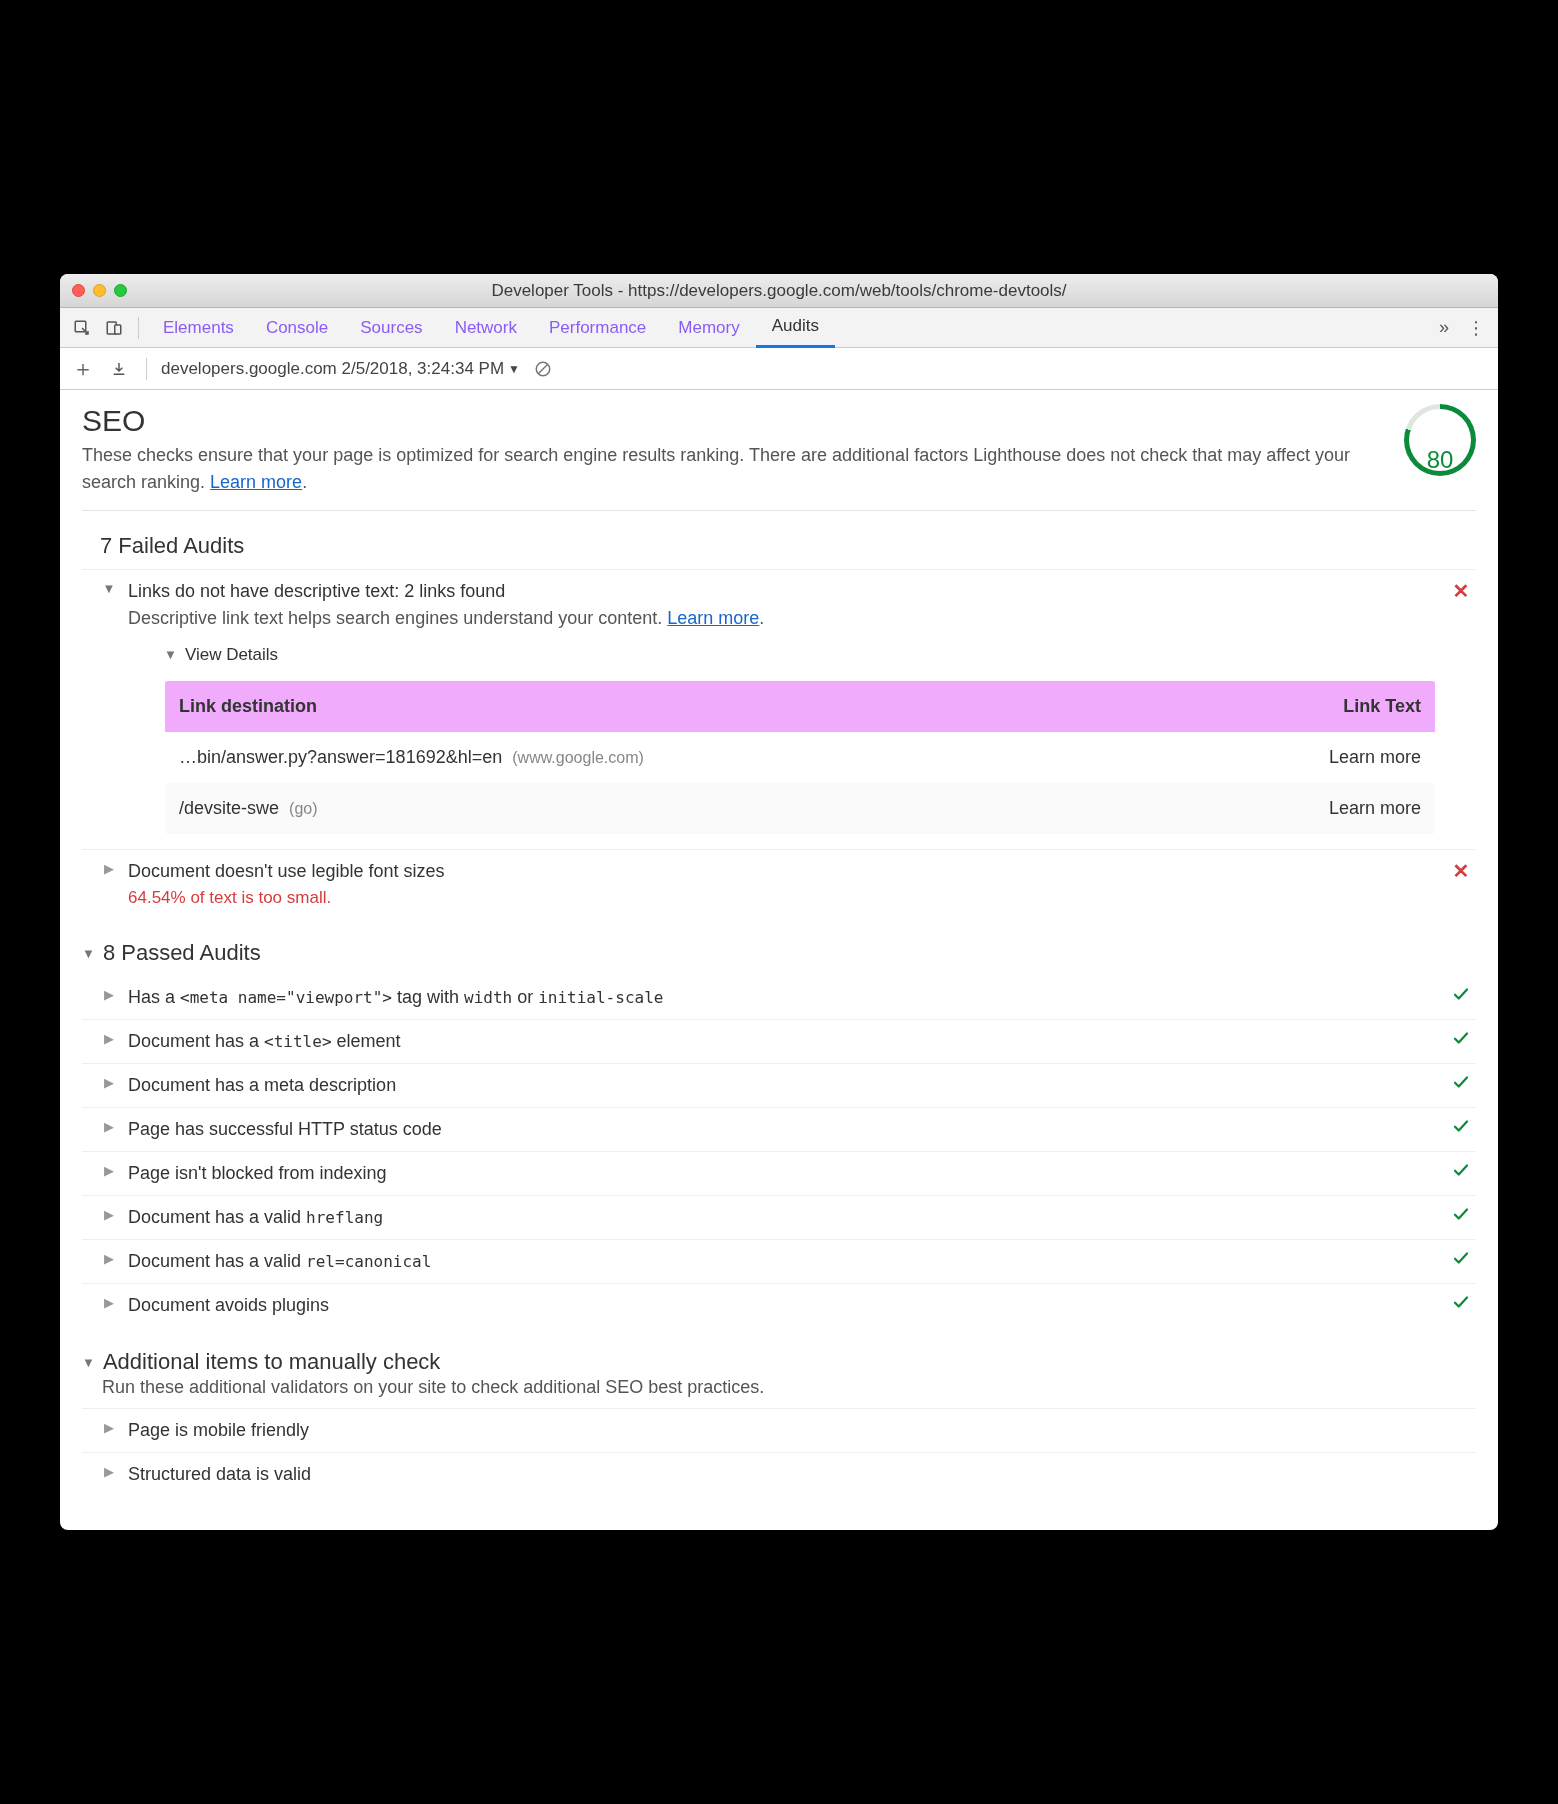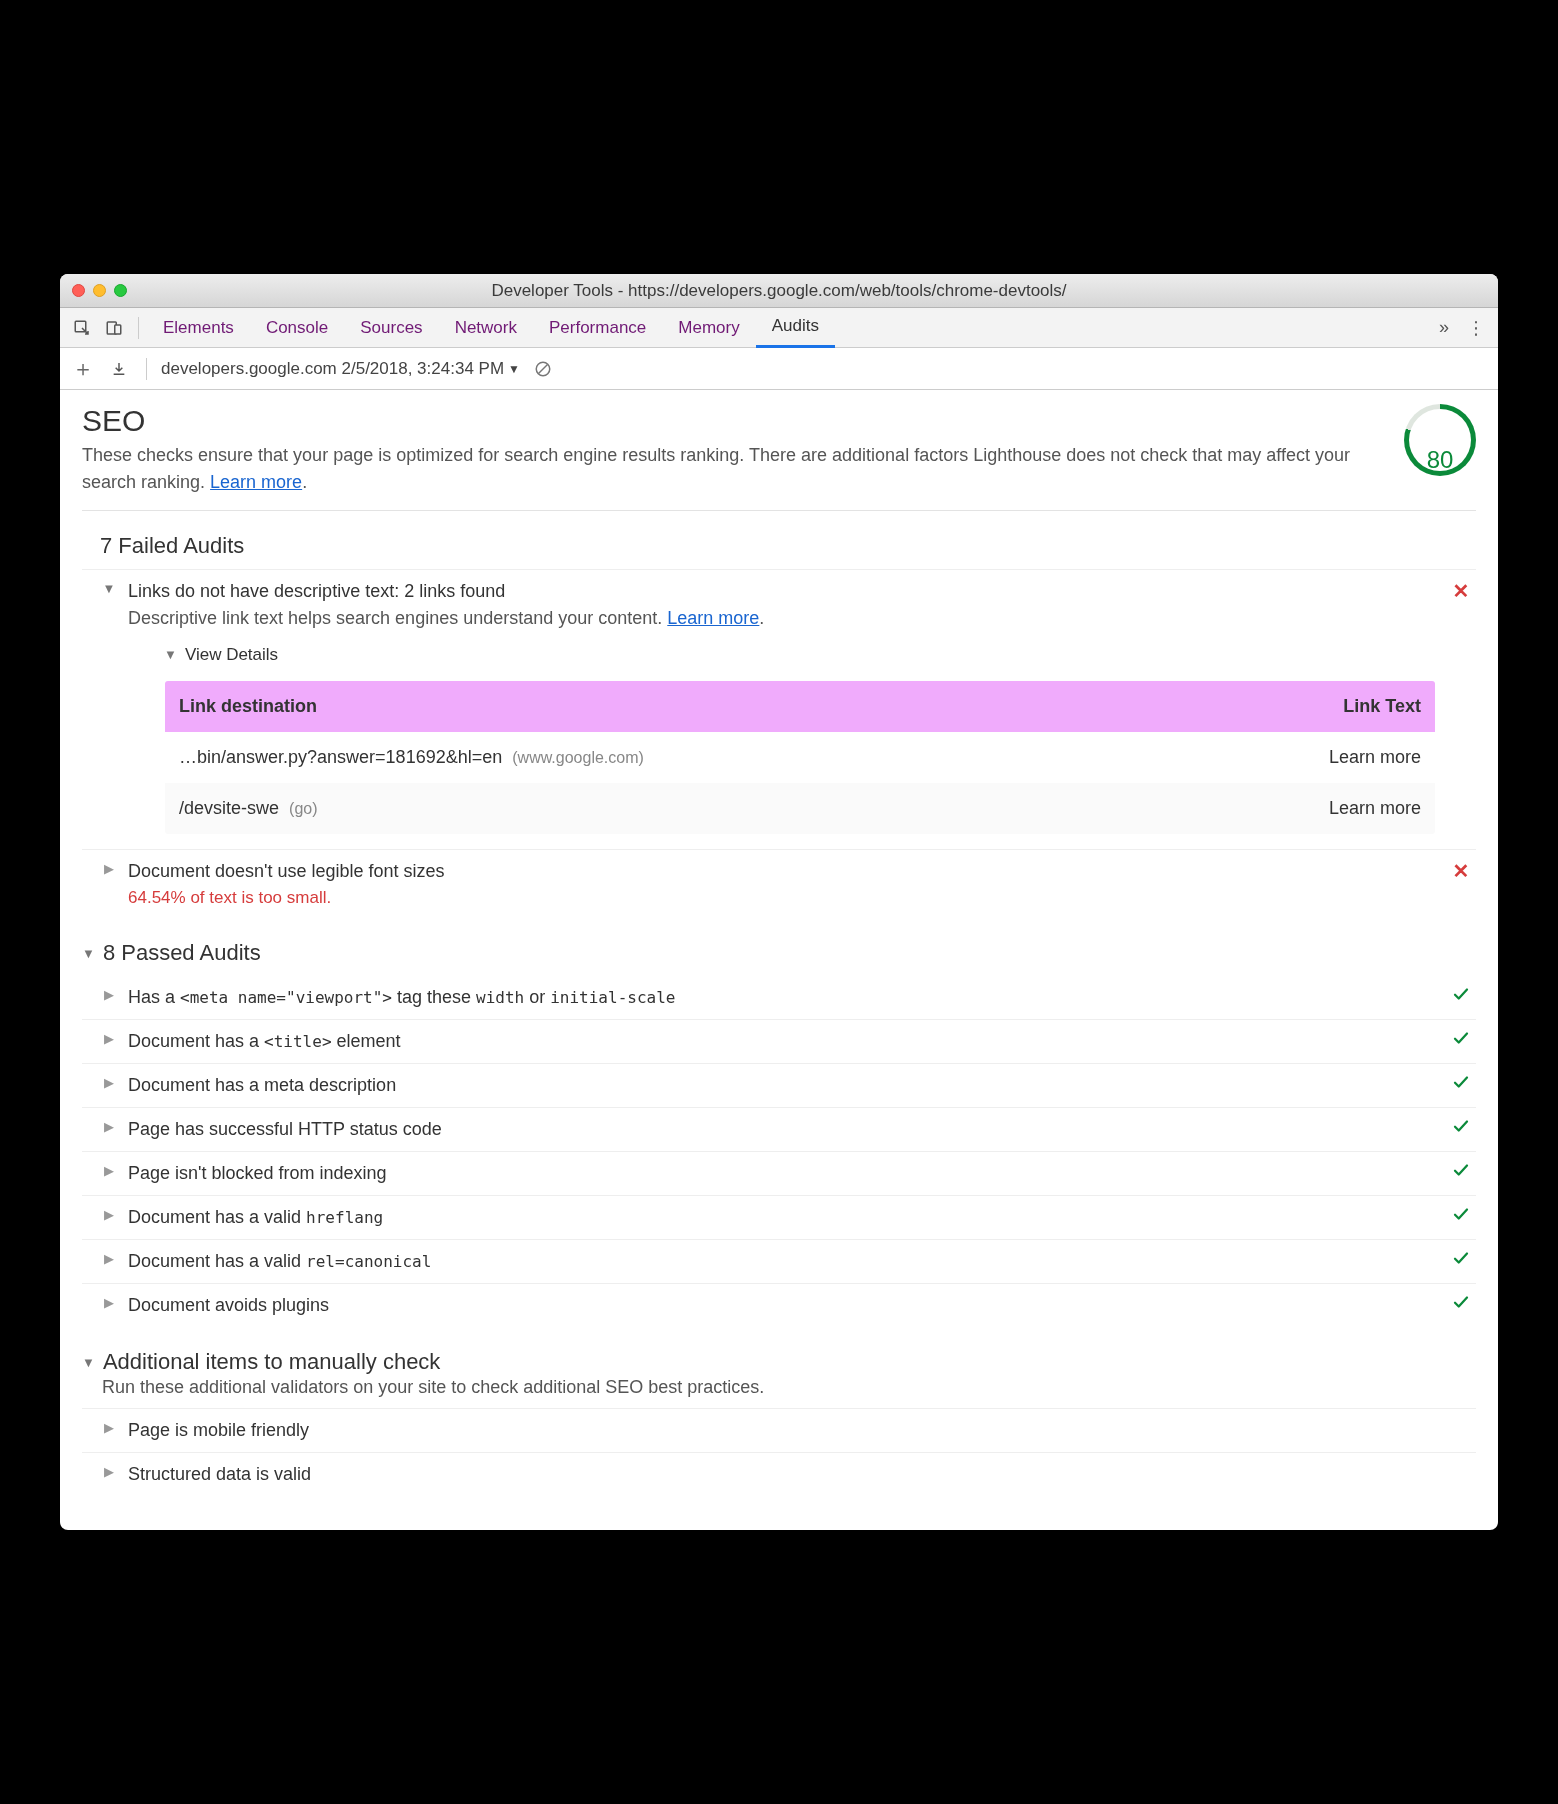--- a/index.html
+++ b/index.html
@@ -44,21 +44,21 @@
     padding: 0 6px;
   }
   .tabstrip .icon-btn {
     width: 32px; height: 32px; display:flex; align-items:center; justify-content:center;
     color:#555; cursor:pointer;
   }
   .tabstrip .divider { width:1px; height:22px; background:#ccc; margin:0 8px; }
   .tabs { display:flex; gap: 0; flex:1; }
   .tab {
     padding: 0 16px; height:40px; display:flex; align-items:center;
-    font-size: 17px; color:#701a75; cursor:pointer;
+    font-size: 17px; color:#8b5cf6; cursor:pointer;
   }
   .tab.active { color:#333; border-bottom: 3px solid #1a73e8; height:40px; margin-bottom:-1px; }
   .more-btn, .menu-btn { width:32px; display:flex; justify-content:center; color:#555; cursor:pointer; font-size:18px;}
   
   .subbar {
     display:flex; align-items:center; height:42px; border-bottom:1px solid #ccc;
     padding: 0 10px; gap: 10px; font-size:17px; color:#444;
   }
   .subbar .icon-btn { width:26px; height:26px; display:flex;align-items:center;justify-content:center; color:#666; cursor:pointer;}
   .subbar .sub-divider { width:1px; height:22px; background:#ccc; margin:0 4px; }
@@ -247,21 +247,21 @@
 
     <div class="group">
       <div class="section-title with-caret">
         <span class="caret-down">▼</span>
         <span>8 Passed Audits</span>
       </div>
 
       <div id="passed-list">
           <div class="audit-row row-indent">
     <div class="caret"><span class="caret-right">▶</span></div>
-    <div class="body"><span>Has a </span><code>&lt;meta name="viewport"&gt;</code><span> tag these </span><code>width</code><span> or </span><code>initial-scale</code></div>
+    <div class="body"><span>Has a </span><code>&lt;meta name="viewport"&gt;</code><span> tag with </span><code>width</code><span> or </span><code>initial-scale</code></div>
     <div class="status pass check"><svg viewBox="0 0 24 24" fill="none" stroke="#0b8a3a" stroke-width="3" stroke-linecap="round" stroke-linejoin="round">
                 <polyline points="4 13 9 18 20 6"></polyline>
               </svg></div>
   </div>
           <div class="audit-row row-indent">
     <div class="caret"><span class="caret-right">▶</span></div>
     <div class="body"><span>Document has a </span><code>&lt;title&gt;</code><span> element</span></div>
     <div class="status pass check"><svg viewBox="0 0 24 24" fill="none" stroke="#0b8a3a" stroke-width="3" stroke-linecap="round" stroke-linejoin="round">
                 <polyline points="4 13 9 18 20 6"></polyline>
               </svg></div>

